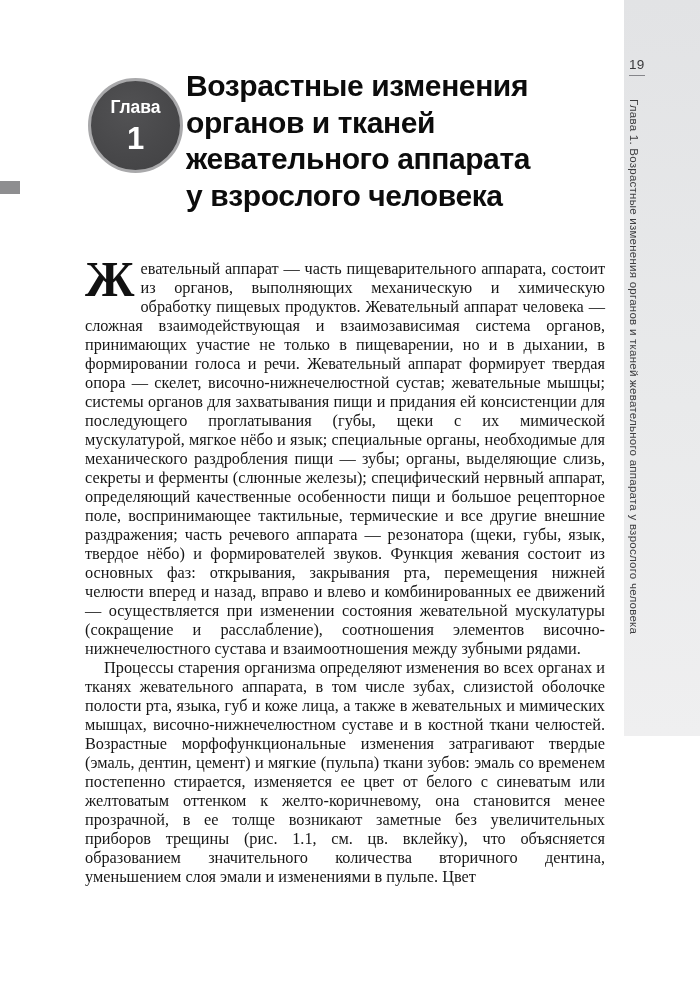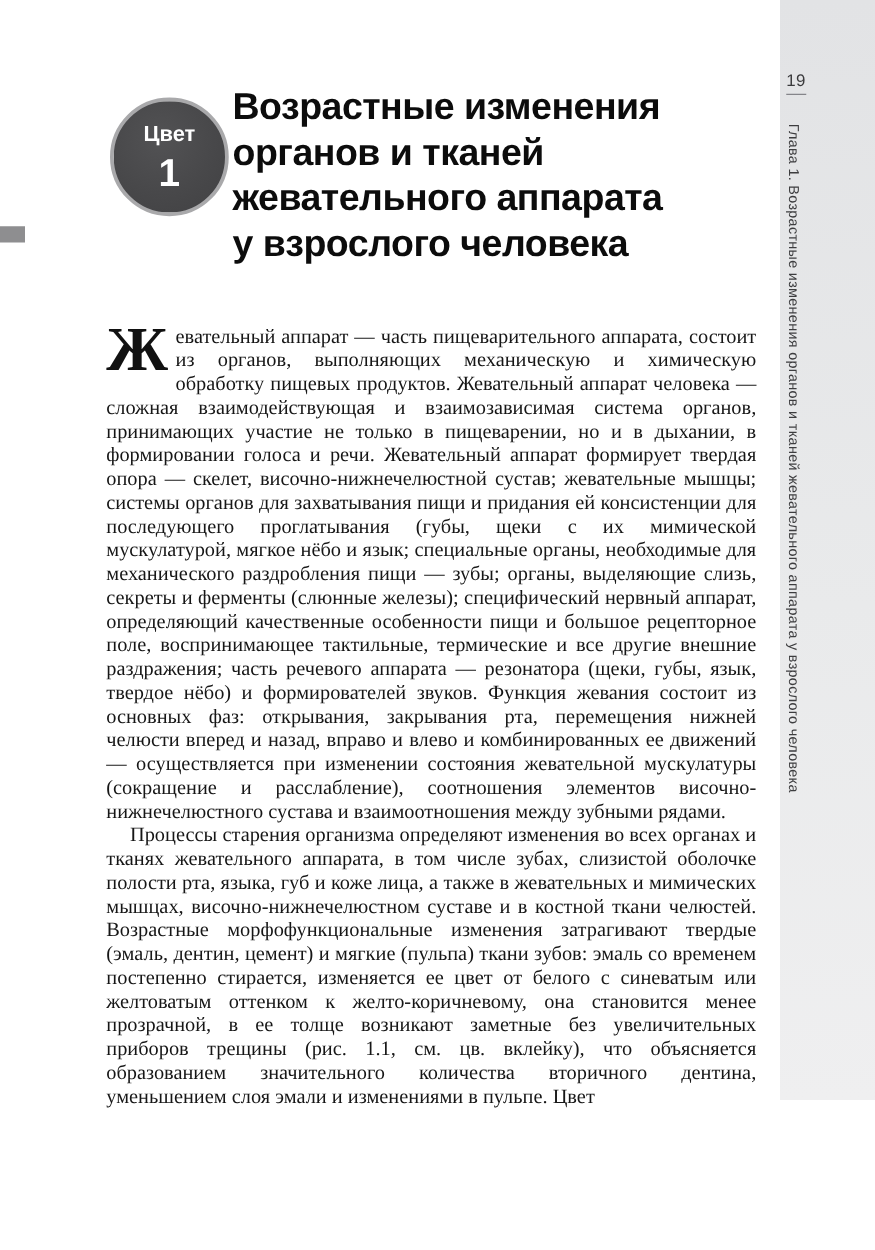--- a/index.html
+++ b/index.html
@@ -17,21 +17,21 @@
     position: absolute;
     left: 0; top: 181px;
     width: 20px; height: 13px;
     background: #8e8e90;
   }
 
   
   .margin-strip {
     position: absolute;
     top: 0; right: 0;
-    width: 76px; height: 880px;
+    width: 76px; height: 736px;
     background: linear-gradient(180deg, #e2e3e5 0%, #e9eaeb 55%, #efeff0 100%);
   }
   .pagenum-wrap {
     position: absolute;
     top: 57px; left: 5px;
     display: flex;
     flex-direction: column;
     align-items: flex-start;
   }
   .pagenum {
@@ -127,21 +127,21 @@
   <aside class="margin-strip">
     <div class="pagenum-wrap">
       <span class="pagenum">19</span>
       <span class="pagenum-rule"></span>
     </div>
     <div class="running-title">Глава 1. Возрастные изменения органов и тканей жевательного аппарата у взрослого человека</div>
   </aside>
 
   <header class="chapter-header">
     <div class="chapter-badge">
-      <span class="badge-word">Цвет</span>
+      <span class="badge-word">Глава</span>
       <span class="badge-num">1</span>
     </div>
     <h1 class="chapter-title">Возрастные изменения
 органов и тканей
 жевательного аппарата
 у взрослого человека</h1>
   </header>
 
   <main class="body-text" lang="ru">
     <p class="para first"><span class="dropcap">Ж</span><span>евательный аппарат — часть пищеварительного аппарата, состоит из органов, выполняющих механическую и химическую обработку пищевых продуктов. Жевательный аппарат человека — сложная взаимодействующая и взаимозависимая система органов, принимающих участие не только в пищеварении, но и в дыхании, в формировании голоса и речи. Жевательный аппарат формирует твердая опора — скелет, височно-нижнечелюстной сустав; жевательные мышцы; системы органов для захватывания пищи и придания ей консистенции для последующего проглатывания (губы, щеки с их мимической мускулатурой, мягкое нёбо и язык; специальные органы, необходимые для механического раздробления пищи — зубы; органы, выделяющие слизь, секреты и ферменты (слюнные железы); специфический нервный аппарат, определяющий качественные особенности пищи и большое рецепторное поле, воспринимающее тактильные, термические и все другие внешние раздражения; часть речевого аппарата — резонатора (щеки, губы, язык, твердое нёбо) и формирователей звуков. Функция жевания состоит из основных фаз: открывания, закрывания рта, перемещения нижней челюсти вперед и назад, вправо и влево и комбинированных ее движений — осуществляется при изменении состояния жевательной мускулатуры (сокращение и расслабление), соотношения элементов височно-нижнечелюстного сустава и взаимоотношения между зубными рядами.</span></p>

